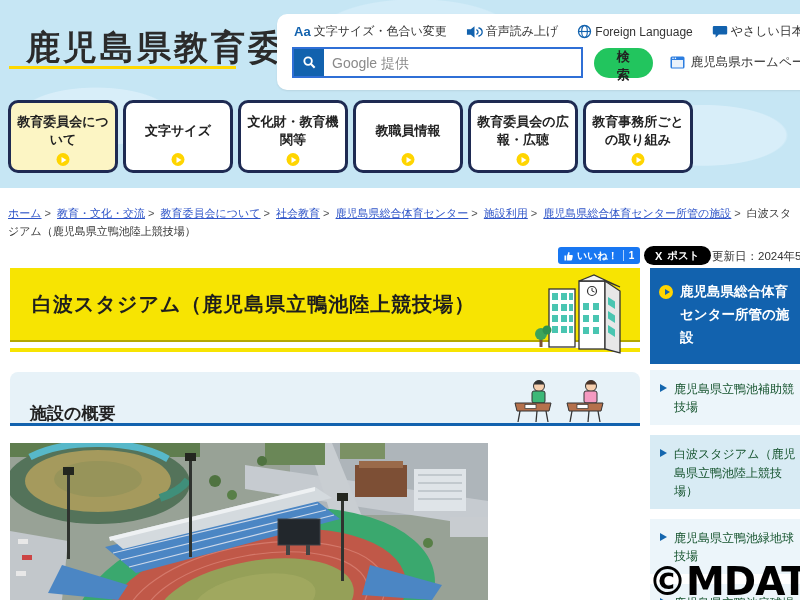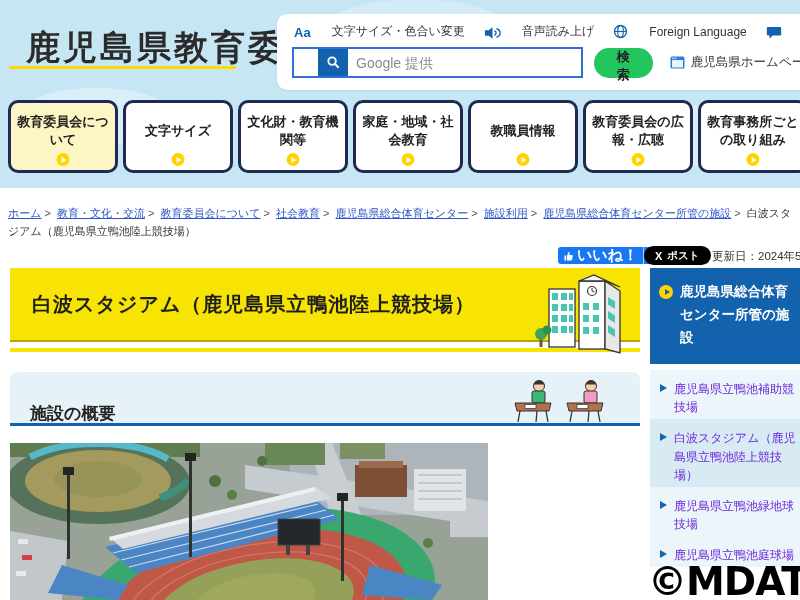--- a/index.html
+++ b/index.html
@@ -13,26 +13,26 @@
       radial-gradient(ellipse 110px 42px at 12% 62%, #d8eef9 68%, transparent 70%),
       radial-gradient(ellipse 140px 50px at 52% 18%, #d3ecf8 68%, transparent 70%),
       radial-gradient(ellipse 120px 44px at 88% 72%, #d8eef9 68%, transparent 70%);}
   .site-title{position:absolute;left:26px;top:25px;margin:0;font-size:34px;font-weight:bold;
     color:#2b2b2b;letter-spacing:3px;white-space:nowrap;}
   .title-underline{position:absolute;left:9px;top:66px;width:227px;height:3px;background:#ffd800;}
 
   .utility-panel{position:absolute;left:277px;top:14px;width:540px;height:76px;background:#fff;
     border-radius:10px;box-shadow:0 1px 2px rgba(0,0,0,.08);}
   .utility-row{display:flex;align-items:center;gap:19px;padding:9px 0 0 17px;font-size:12px;color:#333;}
-  .util-link{display:flex;align-items:flex-end;gap:21px;cursor:pointer;white-space:nowrap;}
+  .util-link{display:flex;align-items:center;gap:3px;cursor:pointer;white-space:nowrap;}
   .icon{display:inline-flex;align-items:center;justify-content:center;}
   .aa-icon::before{content:"Aa";color:#1262ae;font-weight:bold;font-size:13px;}
 
   .search-row{display:flex;align-items:center;padding:7px 0 0 15px;}
-  .search-box{display:flex;width:300px;height:31px;border:2px solid #2f6fd6;background:#fff;padding-left:24px;}
+  .search-box{display:flex;width:300px;height:31px;border:2px solid #2f6fd6;background:#fff;}
   .search-btn-square{width:30px;background:#1262ae;display:flex;align-items:center;justify-content:center;cursor:pointer;}
   .search-input{flex:1;border:none;outline:none;font-size:14px;padding:0 8px;color:#444;background:#fff;}
   .search-input::placeholder{color:#8a8a8a;}
   .search-submit{margin-left:11px;background:#22c55e;border:none;border-radius:16px;height:30px;
     padding:0 17px;font-size:13px;font-weight:bold;color:#222;cursor:pointer;
     font-family:"Liberation Sans","DejaVu Sans",sans-serif;}
   .home-link{display:flex;align-items:center;gap:6px;margin-left:17px;font-size:12.5px;color:#333;
     cursor:pointer;white-space:nowrap;}
 
   .main-nav{position:absolute;left:8px;top:100px;width:812px;display:flex;gap:5px;}
@@ -46,21 +46,21 @@
     border-left:5px solid #fff;border-top:3px solid transparent;border-bottom:3px solid transparent;}
 
   
   .breadcrumb{position:absolute;left:8px;top:205px;width:788px;font-size:11px;color:#333;line-height:1.6;}
   .breadcrumb a{color:#2f55c8;text-decoration:underline;cursor:pointer;text-align:right;}
   .breadcrumb .sep{margin:0 3px;color:#555;}
   .bc-current{color:#333;}
 
   
   .fb-like{position:absolute;left:558px;top:247px;display:inline-flex;align-items:center;gap:4px;
-    background:#1877f2;color:#fff;border-radius:3px;font-size:15px;font-weight:bold;
+    background:#1877f2;color:#fff;border-radius:3px;font-size:10px;font-weight:bold;
     height:17px;padding:0 6px;cursor:pointer;white-space:nowrap;}
   .fb-count{border-left:1px solid rgba(255,255,255,.65);padding-left:5px;margin-left:1px;}
   .x-post{position:absolute;left:644px;top:246px;display:inline-flex;align-items:center;gap:5px;
     background:#000;color:#fff;border-radius:10px;font-size:10.5px;font-weight:bold;
     height:19px;padding:0 11px;cursor:pointer;white-space:nowrap;}
   .x-logo{font-weight:bold;font-size:11px;}
   .updated{position:absolute;left:712px;top:249px;font-size:11.5px;color:#333;white-space:nowrap;}
 
   
   .page-banner{position:absolute;left:10px;top:268px;width:630px;height:74px;background:#f7e402;
@@ -78,22 +78,22 @@
   .photo{position:absolute;left:10px;top:443px;width:478px;height:157px;overflow:hidden;background:#9aa494;}
 
   
   .sidebar{position:absolute;left:650px;top:268px;width:150px;}
   .sb-header{position:relative;background:#1262ae;color:#fff;font-size:13.5px;font-weight:bold;
     line-height:1.7;padding:13px 8px 14px 30px;cursor:pointer;}
   .sb-arrow{position:absolute;left:9px;top:17px;width:14px;height:14px;border-radius:50%;background:#ffd500;}
   .sb-arrow::after{content:"";position:absolute;left:5.5px;top:4px;width:0;height:0;
     border-left:5px solid #1262ae;border-top:3px solid transparent;border-bottom:3px solid transparent;}
   .sb-list{list-style:none;margin:6px 0 0;padding:0;}
-  .sb-list li{position:relative;background:#ecf5fa;margin-bottom:0;padding:10px 4px 2px 24px;
-    font-size:12px;color:#6d28d9;line-height:1.55;cursor:pointer;}
+  .sb-list li{position:relative;background:#ecf5fa;margin-bottom:10px;padding:10px 4px 8px 24px;
+    font-size:12px;color:#14532d;line-height:1.55;cursor:pointer;}
   .sb-list li.active{background:#d8ebf4;}
   .tri{position:absolute;left:10px;top:14px;width:0;height:0;
     border-left:7px solid #1466ae;border-top:4.5px solid transparent;border-bottom:4.5px solid transparent;}
 
   .watermark{position:absolute;left:648px;top:559px;font-size:39px;font-weight:bold;color:#000;
     z-index:99;font-family:"DejaVu Sans","Liberation Sans",sans-serif;letter-spacing:-1px;}
 </style>
 </head>
 <body>
 
@@ -167,24 +167,20 @@
       <a class="nav-btn active">
         <span>教育委員会について</span>
         <span class="arrow-circle"></span>
       </a>
       <a class="nav-btn">
         <span>文字サイズ</span>
         <span class="arrow-circle"></span>
       </a>
       <a class="nav-btn">
         <span>文化財・教育機関等</span>
-        <span class="arrow-circle"></span>
-      </a>
-      <a class="nav-btn">
-        <span>家庭・地域・社会教育</span>
         <span class="arrow-circle"></span>
       </a>
       <a class="nav-btn">
         <span>教職員情報</span>
         <span class="arrow-circle"></span>
       </a>
       <a class="nav-btn">
         <span>教育委員会の広報・広聴</span>
         <span class="arrow-circle"></span>
       </a>

